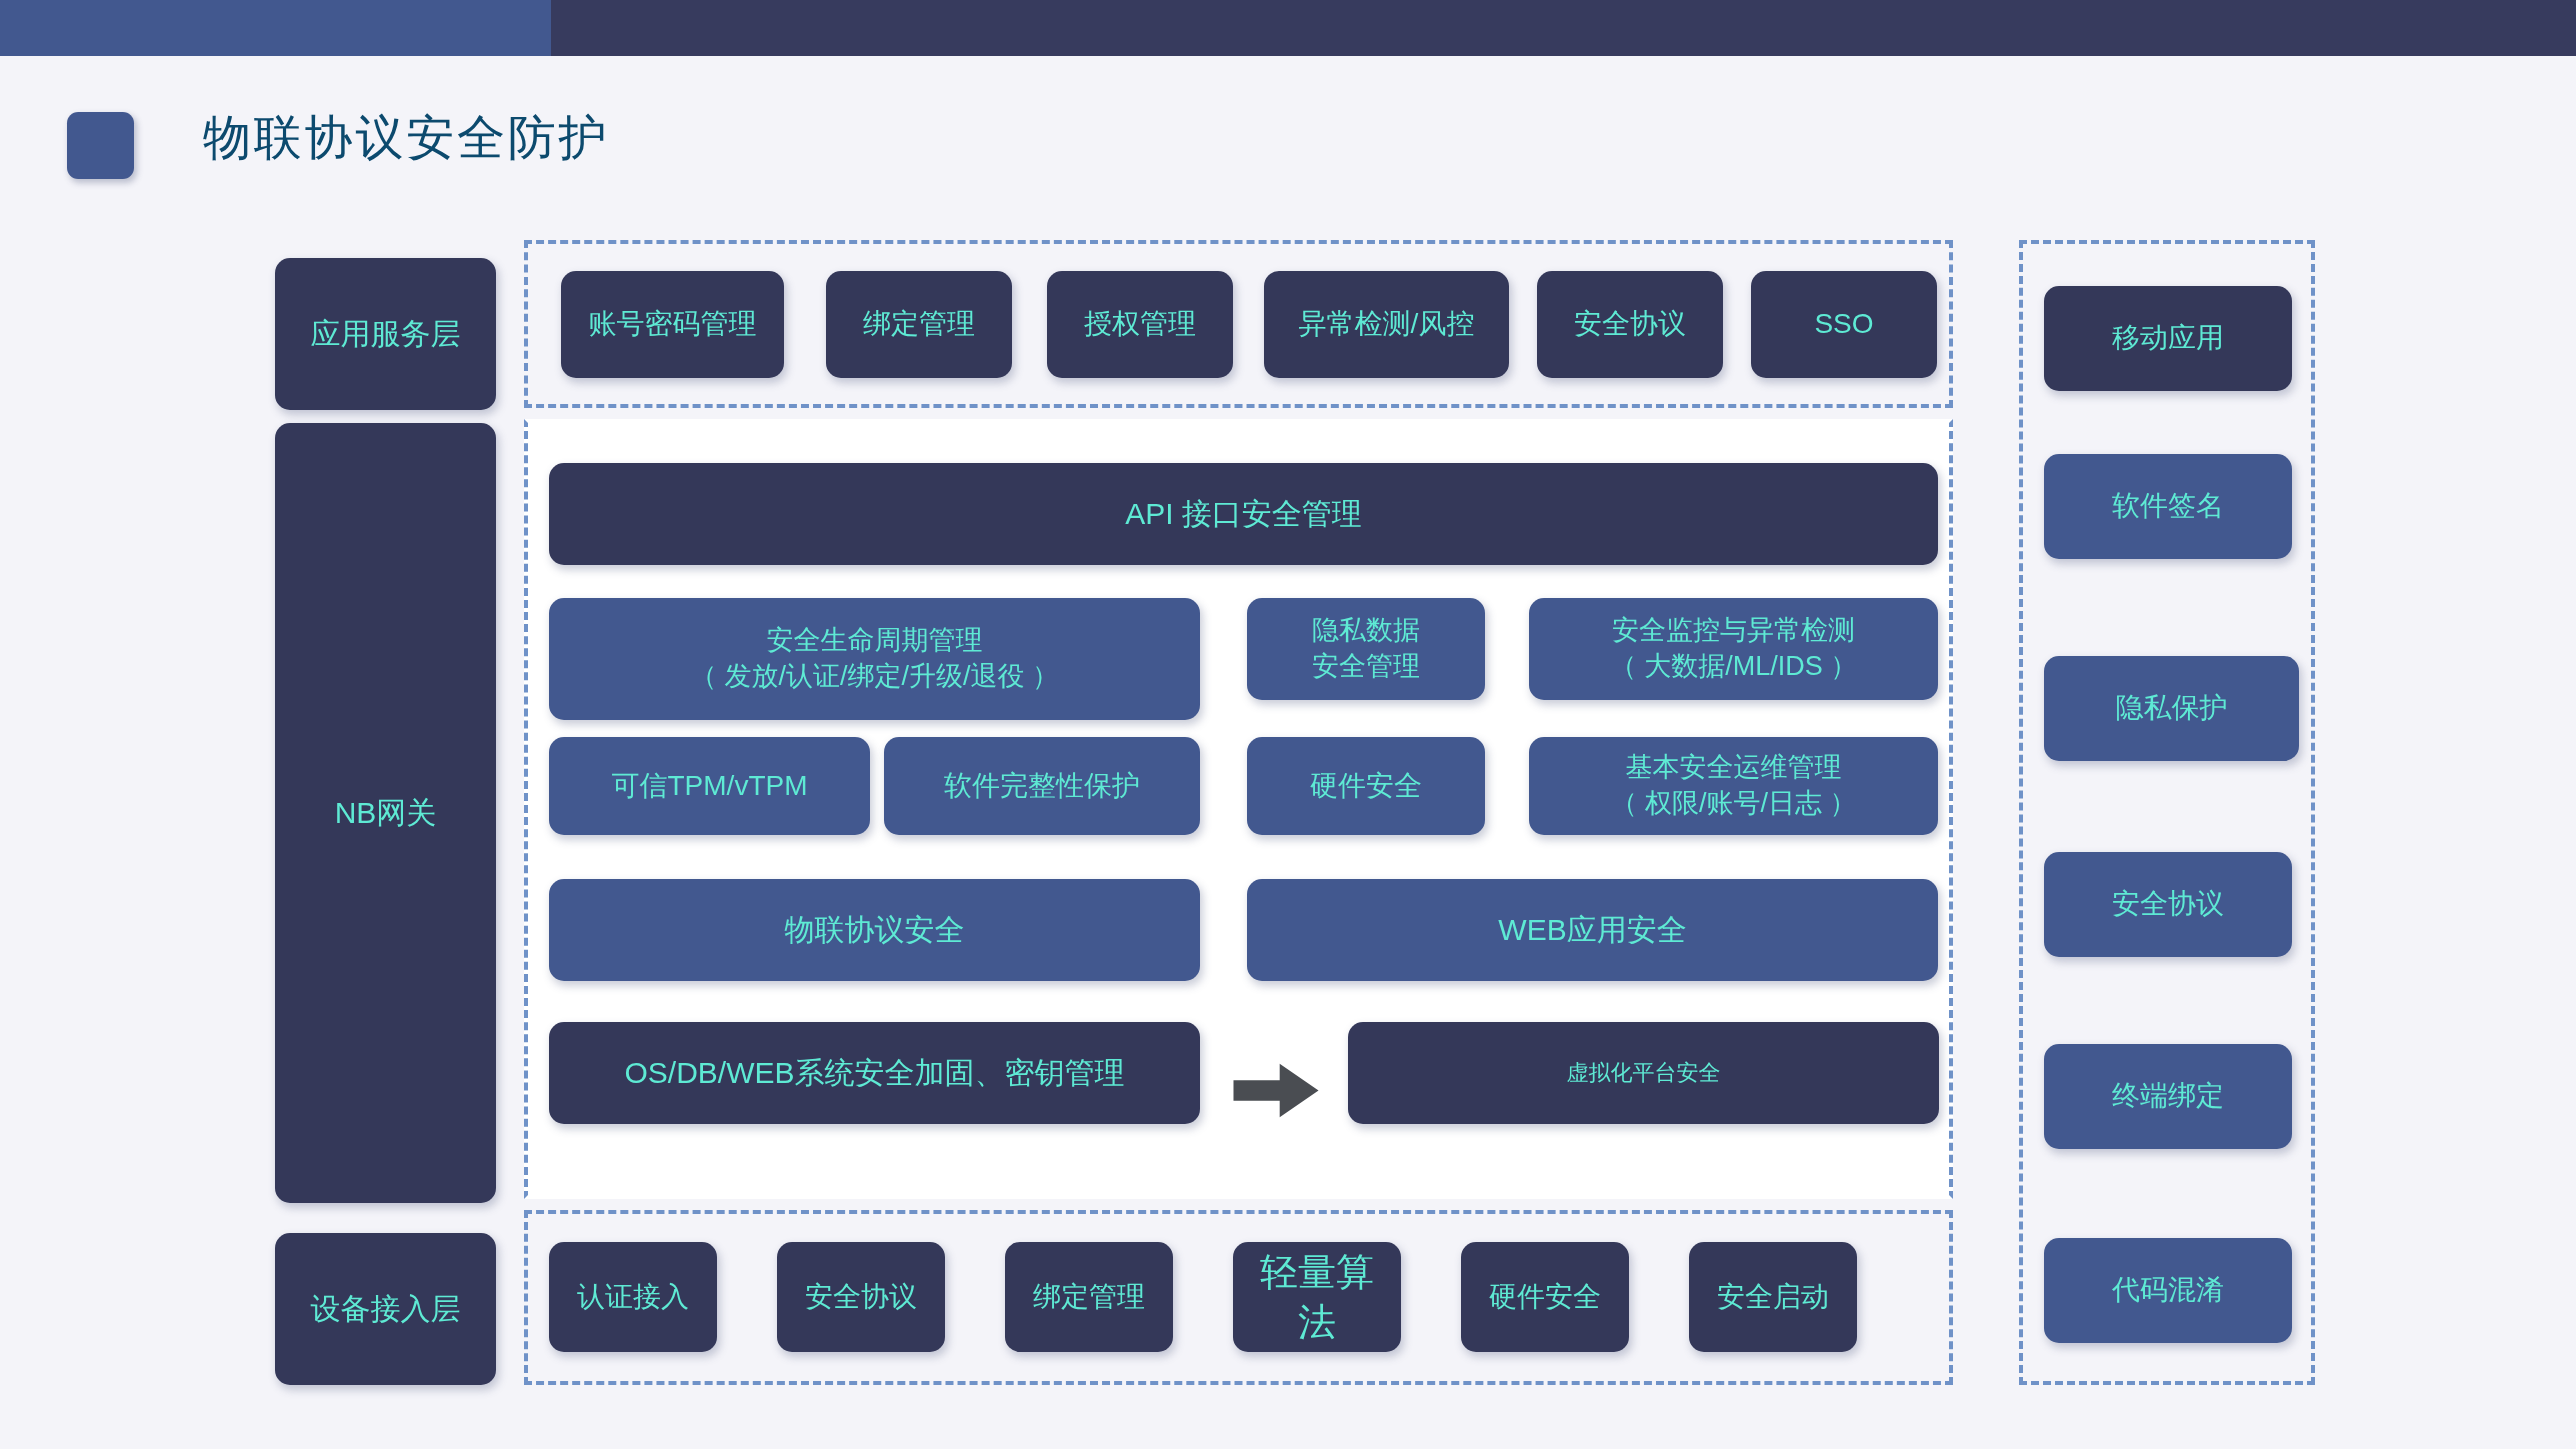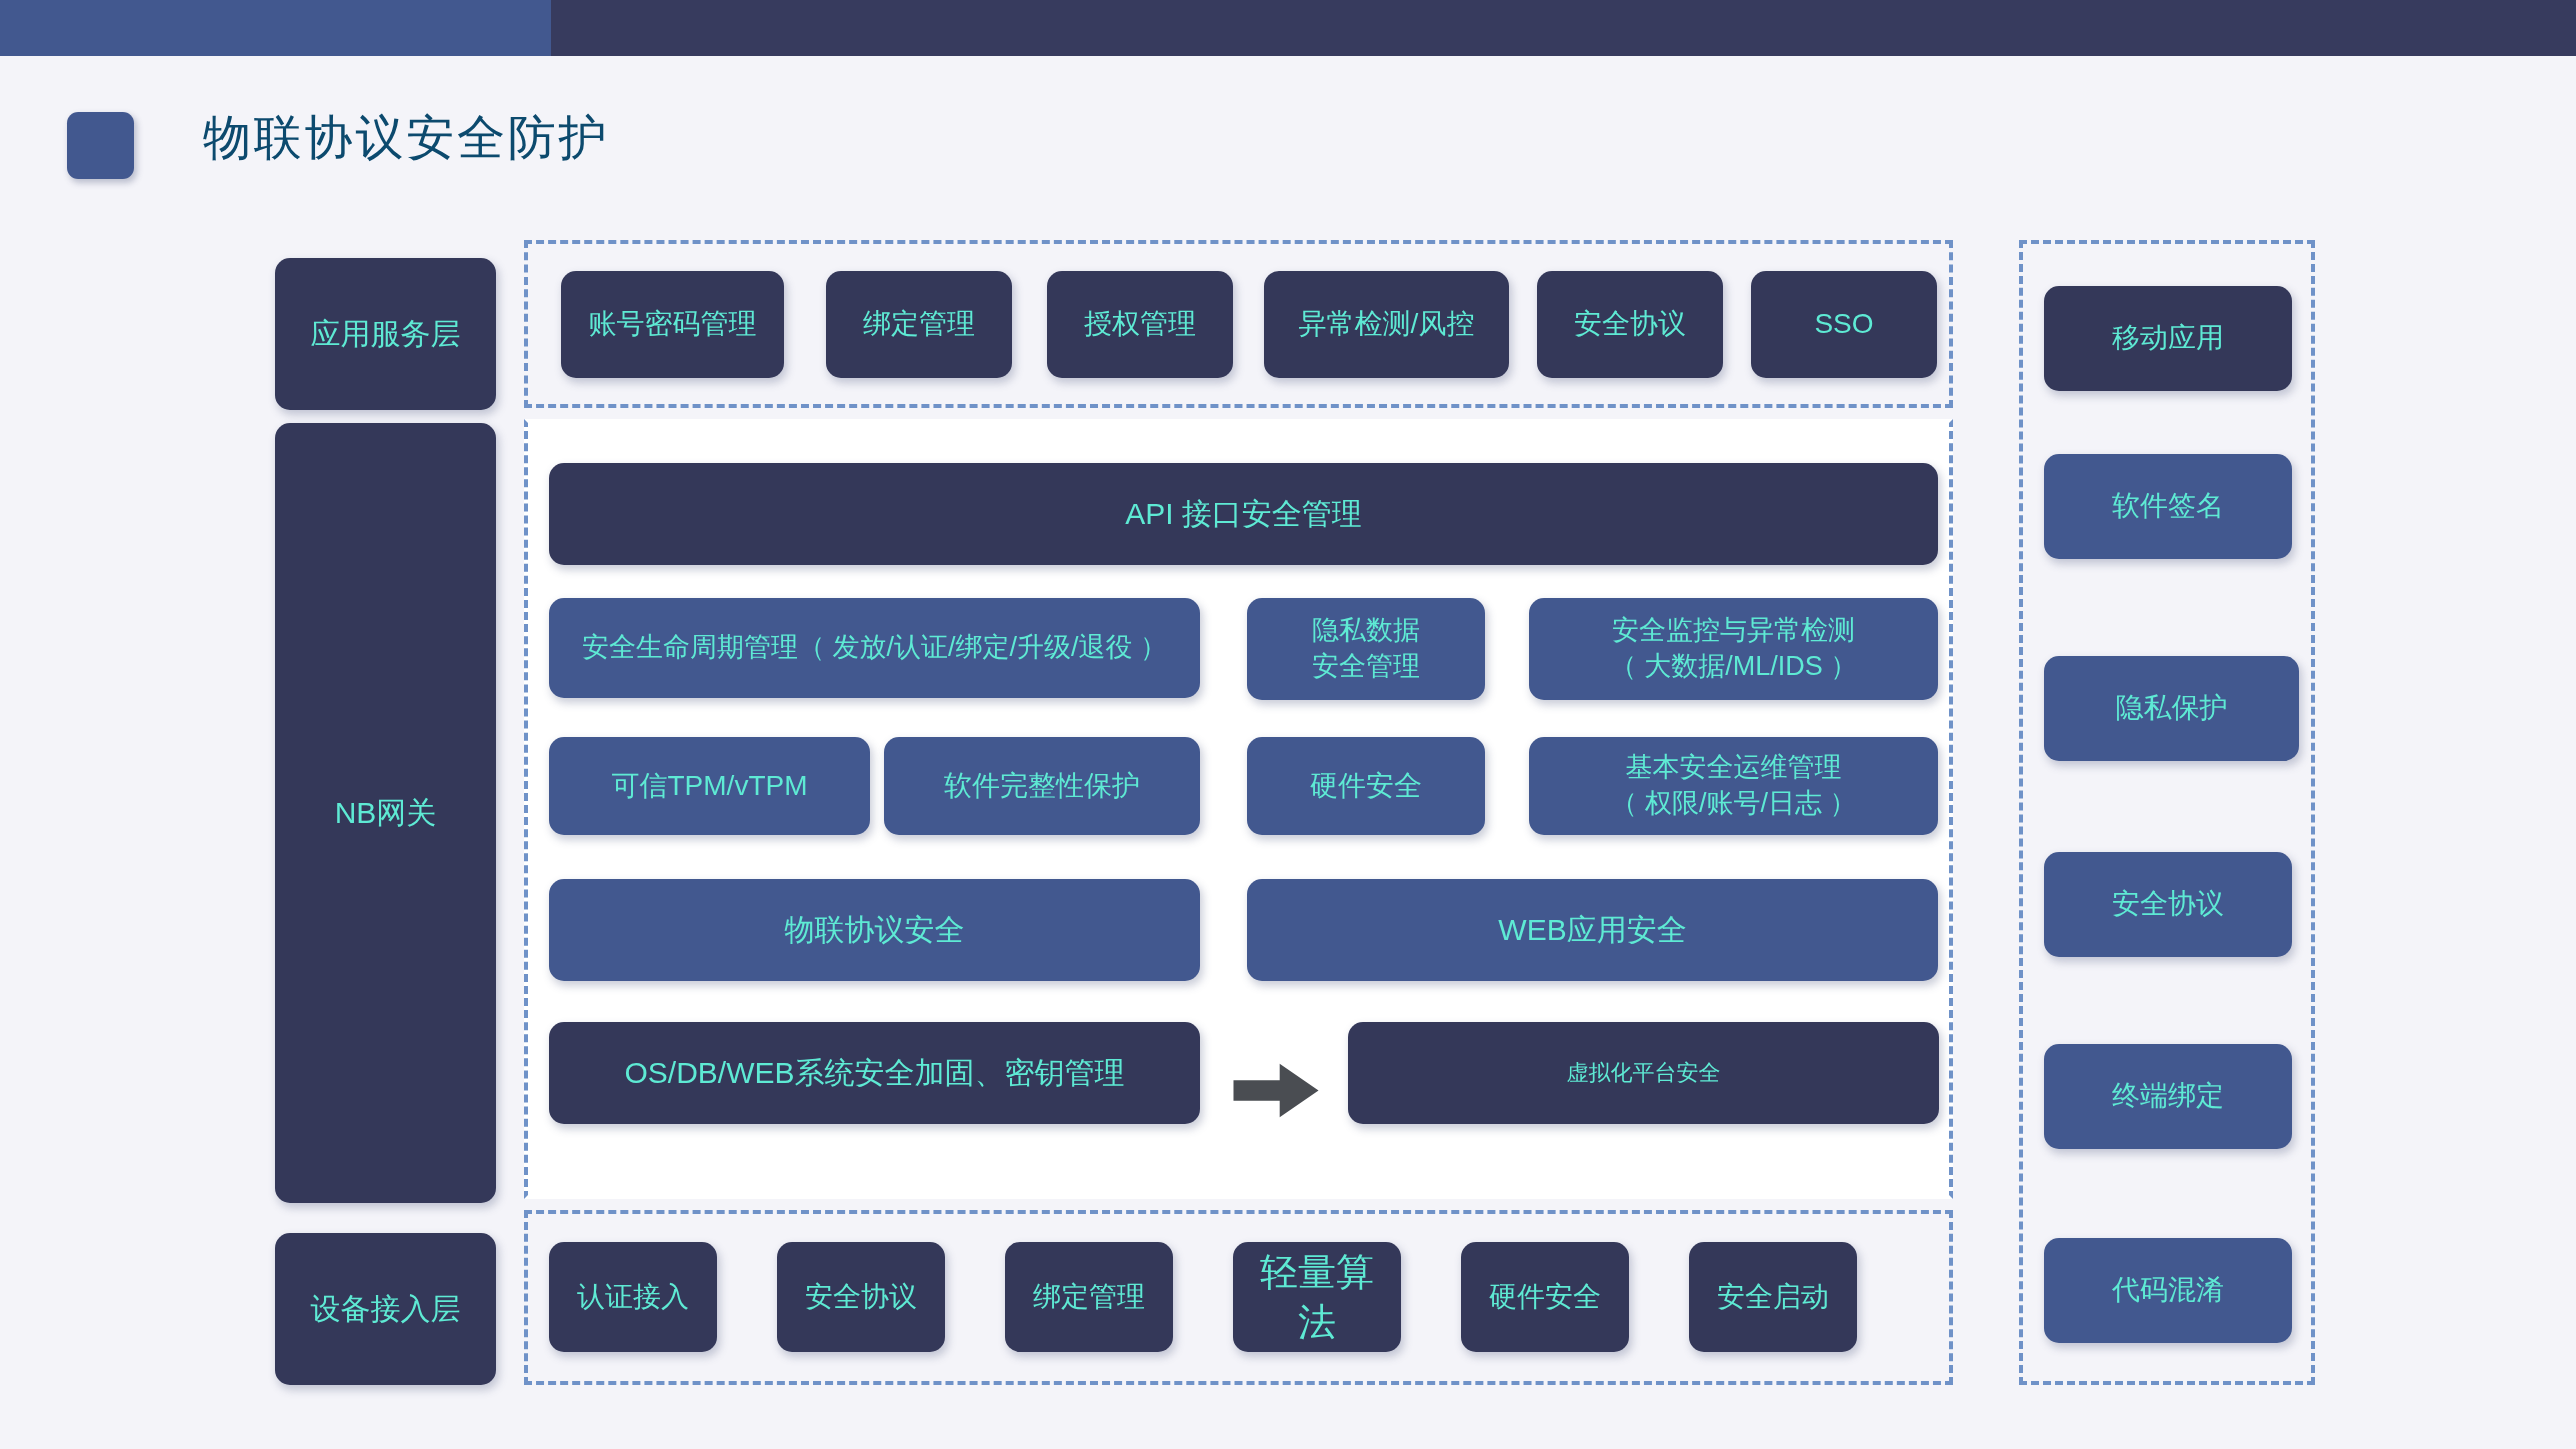--- a/index.html
+++ b/index.html
@@ -95,21 +95,21 @@
 <div class="node dark" style="left:1047px;top:271px;width:186px;height:107px;font-size:28px;">授权管理</div>
 <div class="node dark" style="left:1264px;top:271px;width:245px;height:107px;font-size:28px;">异常检测/风控</div>
 <div class="node dark" style="left:1537px;top:271px;width:186px;height:107px;font-size:28px;">安全协议</div>
 <div class="node dark" style="left:1751px;top:271px;width:186px;height:107px;font-size:28px;">SSO</div>
 
 <div class="solidgroup" style="left:524px;top:419px;width:1429px;height:780px;"></div>
 <div class="dashgroup" style="left:524px;top:419px;width:1429px;height:780px;border-left-color:#6f92c8;border-right-color:#6f92c8;border-top-color:transparent;border-bottom-color:transparent;"></div>
 
 <div class="node dark" style="left:549px;top:463px;width:1389px;height:102px;font-size:30px;">API 接口安全管理</div>
 
-<div class="node mid" style="left:549px;top:598px;width:651px;height:100px;font-size:27px;">
+<div class="node mid" style="left:549px;top:598px;width:651px;height:122px;font-size:27px;flex-direction:column;">
   <span>安全生命周期管理</span>
   <span>（ 发放/认证/绑定/升级/退役 ）</span>
 </div>
 <div class="node mid" style="left:1247px;top:598px;width:238px;height:102px;font-size:27px;flex-direction:column;">
   <span>隐私数据</span>
   <span>安全管理</span>
 </div>
 <div class="node mid" style="left:1529px;top:598px;width:409px;height:102px;font-size:27px;flex-direction:column;">
   <span>安全监控与异常检测</span>
   <span>（ 大数据/ML/IDS ）</span>

